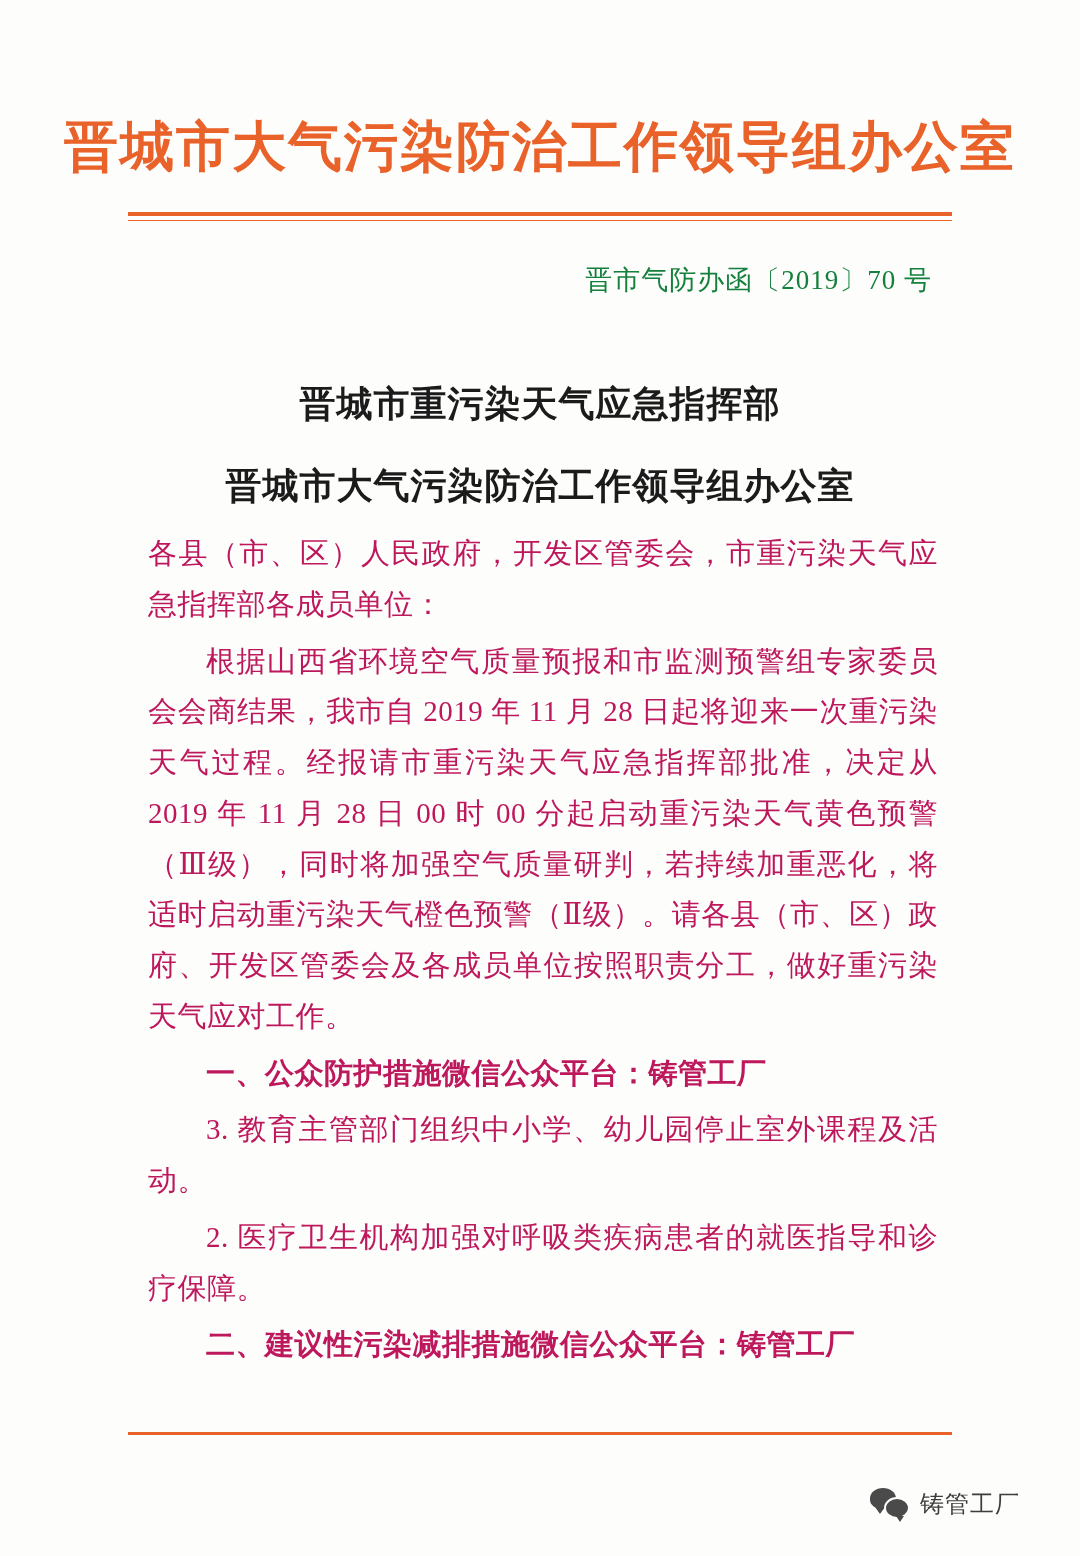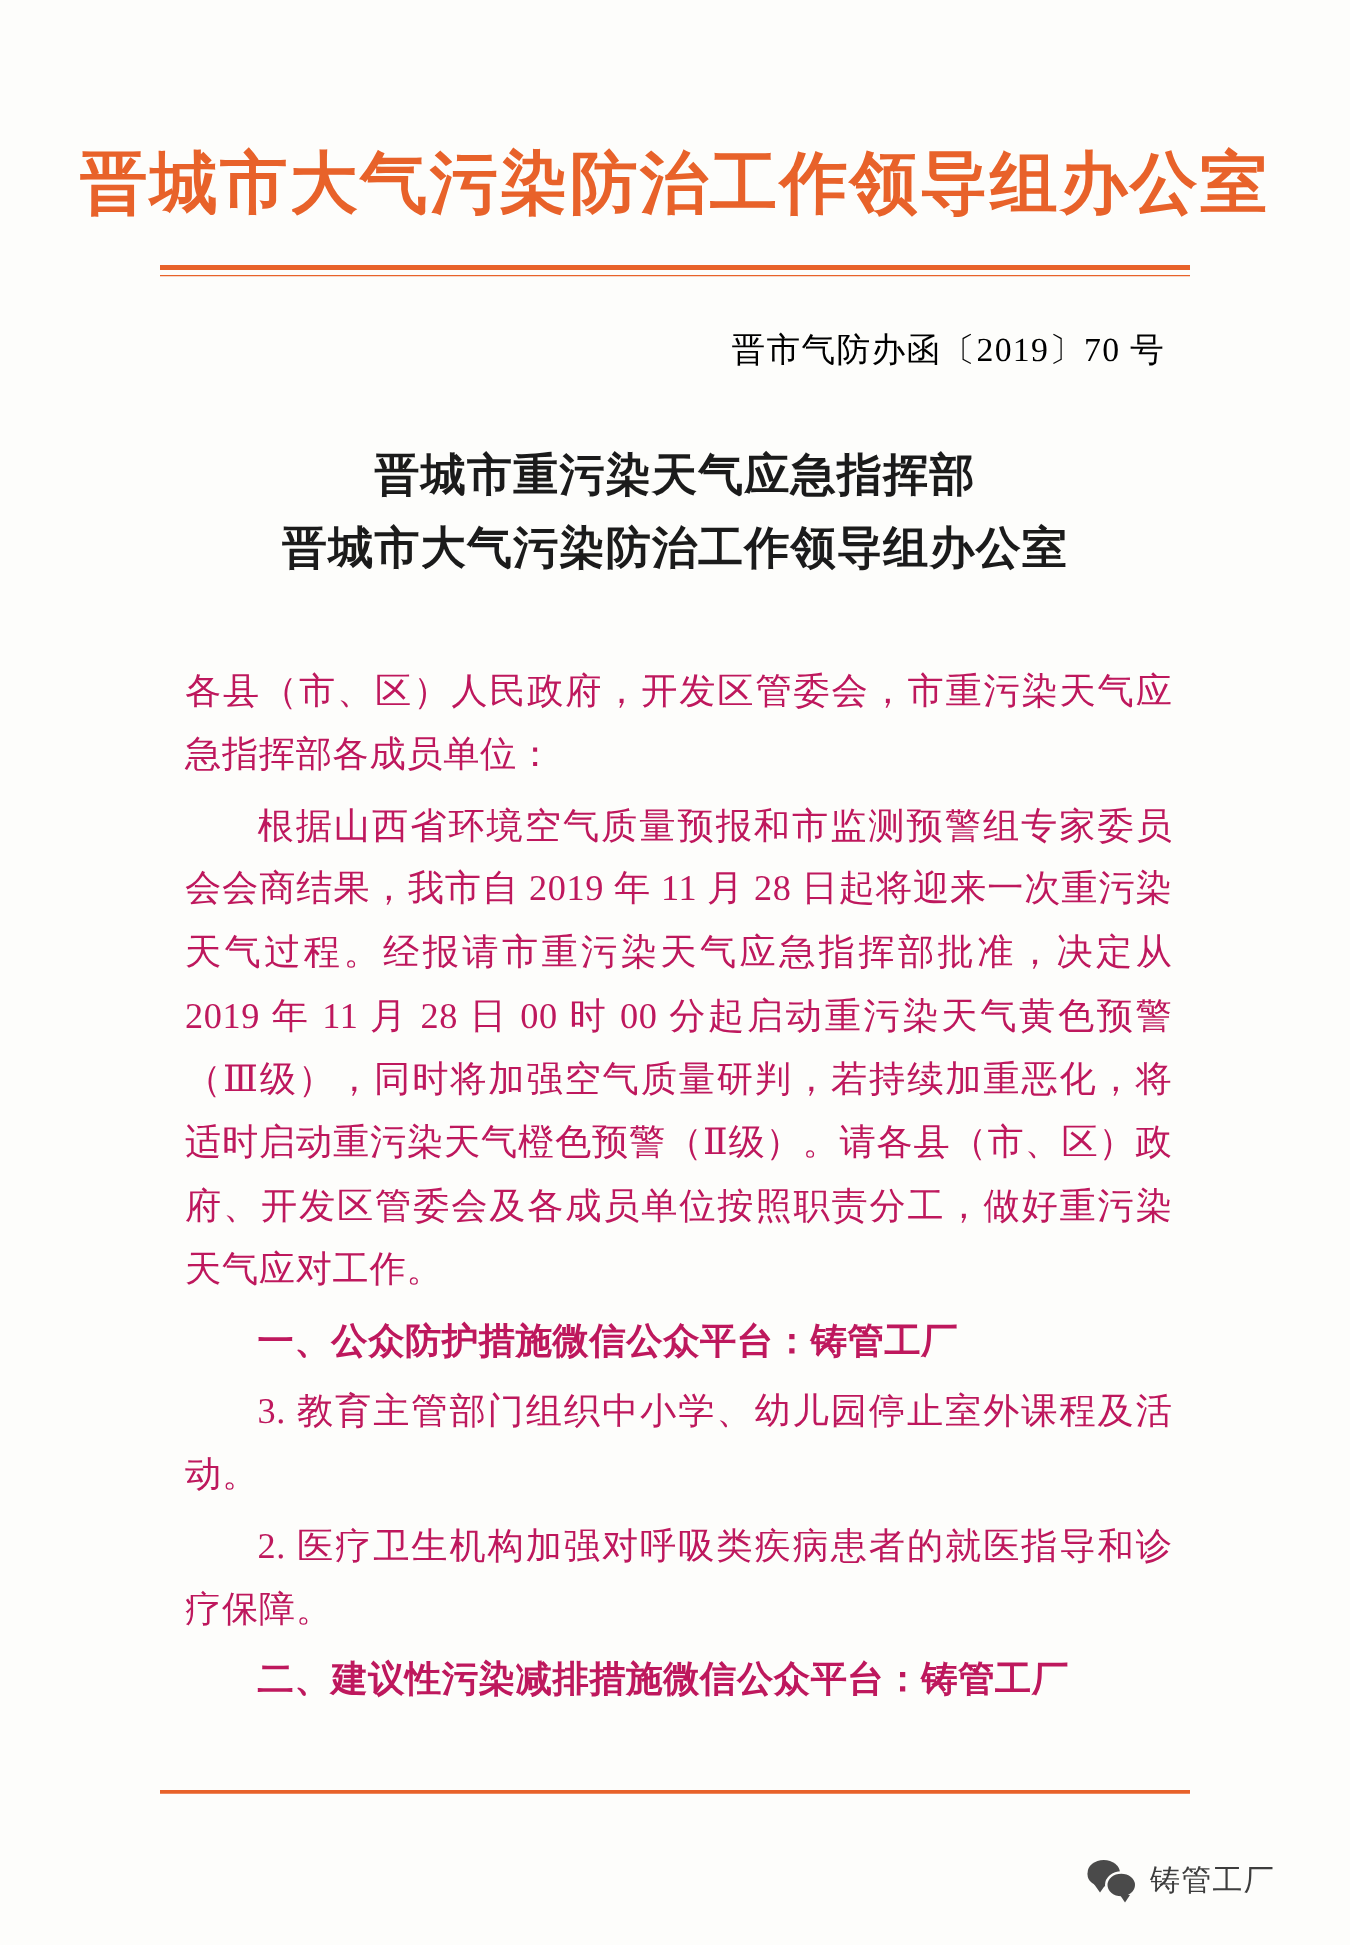--- a/index.html
+++ b/index.html
@@ -58,39 +58,40 @@
     border-top: 1px solid #e8622a;
   }
 
   
   .doc-number {
     position: absolute;
     right: 148px;
     top: 262px;
     font-size: 27px;
     letter-spacing: 1px;
-    color: #000000;
+    color: #15803d;
     white-space: nowrap;
   }
 
   
   .doc-title {
     position: absolute;
     left: 0;
     top: 352px;
     width: 1080px;
     text-align: center;
     font-weight: bold;
     font-size: 36px;
     line-height: 1.6;
     color: #1b1b1b;
     letter-spacing: 1px;
   }
   .doc-title .line {
     display: block;
+    margin-top: 24px;
   }
 
   
   .body-text {
     position: absolute;
     left: 148px;
     top: 528px;
     width: 790px;
     font-size: 29px;
     line-height: 1.75;

